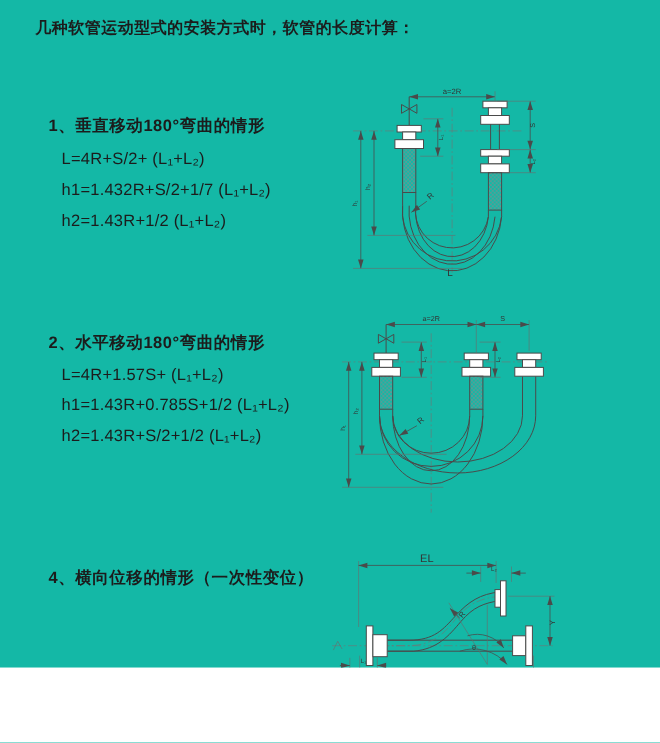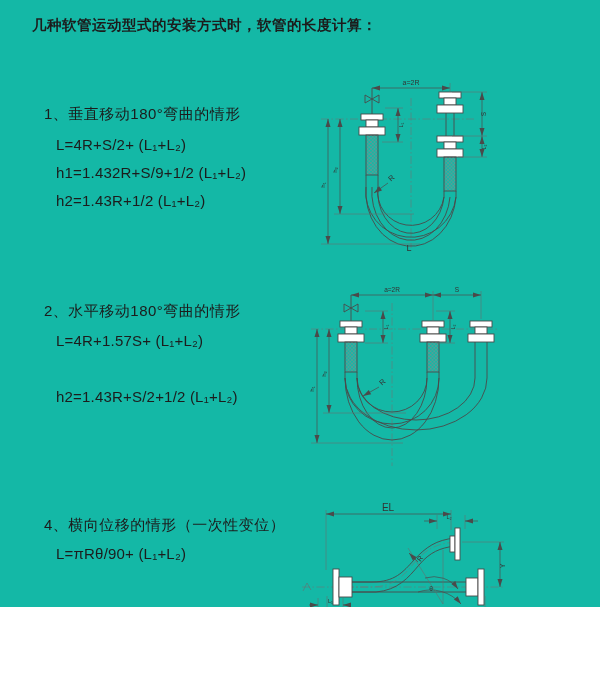--- a/index.html
+++ b/index.html
@@ -1,20 +1,20 @@
 <!DOCTYPE html>
 <html><head>
 <meta charset="utf-8">
 <style>
   html,body{margin:0;padding:0;background:#fff;}
   .page{position:relative;width:600px;height:607px;background:#14b8a6;overflow:hidden;
         font-family:"Liberation Sans",sans-serif;}
   .title{position:absolute;left:32px;top:16px;font-size:14.5px;font-weight:bold;
          color:#1c1c1c;letter-spacing:.5px;}
-  .heading{position:absolute;left:44px;font-size:15px;font-weight:normal;color:#1c1c1c;letter-spacing:.5px;}
+  .heading{position:absolute;left:44px;font-size:15px;font-weight:bold;color:#1c1c1c;letter-spacing:.5px;}
   .formula{position:absolute;left:56px;font-size:15px;color:#1c1c1c;letter-spacing:.2px;}
   .dia{position:absolute;}
   .ln{stroke:#4a4a4a;stroke-width:.9;fill:none;}
   .fit{fill:#ffffff;stroke:#4a4a4a;stroke-width:.9;}
   .braid{fill:url(#p-braid);stroke:#4a4a4a;stroke-width:.9;}
   .dim{stroke:#4a4a4a;stroke-width:.7;fill:none;}
   .thin{stroke:#6b6b6b;stroke-width:.55;fill:none;}
   .cl{stroke:#737373;stroke-width:.55;fill:none;stroke-dasharray:8 2.5 1.5 2.5;}
   svg text{font-family:"Liberation Sans",sans-serif;fill:#333;}
   .t55{font-size:5.5px}.t6{font-size:6px}.t65{font-size:6.5px}
@@ -33,29 +33,29 @@
       <pattern id="p-braid" width="3.5" height="3.5" patternUnits="userSpaceOnUse">
         <path d="M0 0 L3.5 3.5 M3.5 0 L0 3.5" stroke="#8a8a8a" stroke-width="0.5"></path>
       </pattern>
     </defs>
   </svg>
 
   <div class="title">几种软管运动型式的安装方式时，软管的长度计算：</div>
 
   <div class="heading" style="top:105px">1、垂直移动180°弯曲的情形</div>
   <div class="formula" style="top:136px">L=4R+S/2+ (L₁+L₂)</div>
-  <div class="formula" style="top:164px">h1=1.432R+S/9+1/2 (L₁+L₂)</div>
+  <div class="formula" style="top:164px">h1=1.432R+S/2+1/7 (L₁+L₂)</div>
   <div class="formula" style="top:192px">h2=1.43R+1/2 (L₁+L₂)</div>
 
   <div class="heading" style="top:302px">2、水平移动180°弯曲的情形</div>
   <div class="formula" style="top:332px">L=4R+1.57S+ (L₁+L₂)</div>
+  <div class="formula" style="top:360px">h1=1.43R+0.785S+1/2 (L₁+L₂)</div>
   <div class="formula" style="top:388px">h2=1.43R+S/2+1/2 (L₁+L₂)</div>
 
   <div class="heading" style="top:516px">4、横向位移的情形（一次性变位）</div>
-  <div class="formula" style="top:545px">L=πRθ/90+ (L₁+L₂)</div>
 
   <svg class="dia" style="left:308px;top:72px" width="230" height="180" viewBox="0 0 230 180">
     <g>
       <line class="cl" x1="13" y1="47" x2="168" y2="47"></line>
       <line class="cl" x1="103" y1="26" x2="103" y2="176"></line>
     </g>
     <g>
       <line class="ln" x1="58" y1="103" x2="58" y2="115"></line>
       <line class="ln" x1="70" y1="103" x2="70" y2="115"></line>
       <line class="ln" x1="136" y1="119" x2="136" y2="125"></line>

